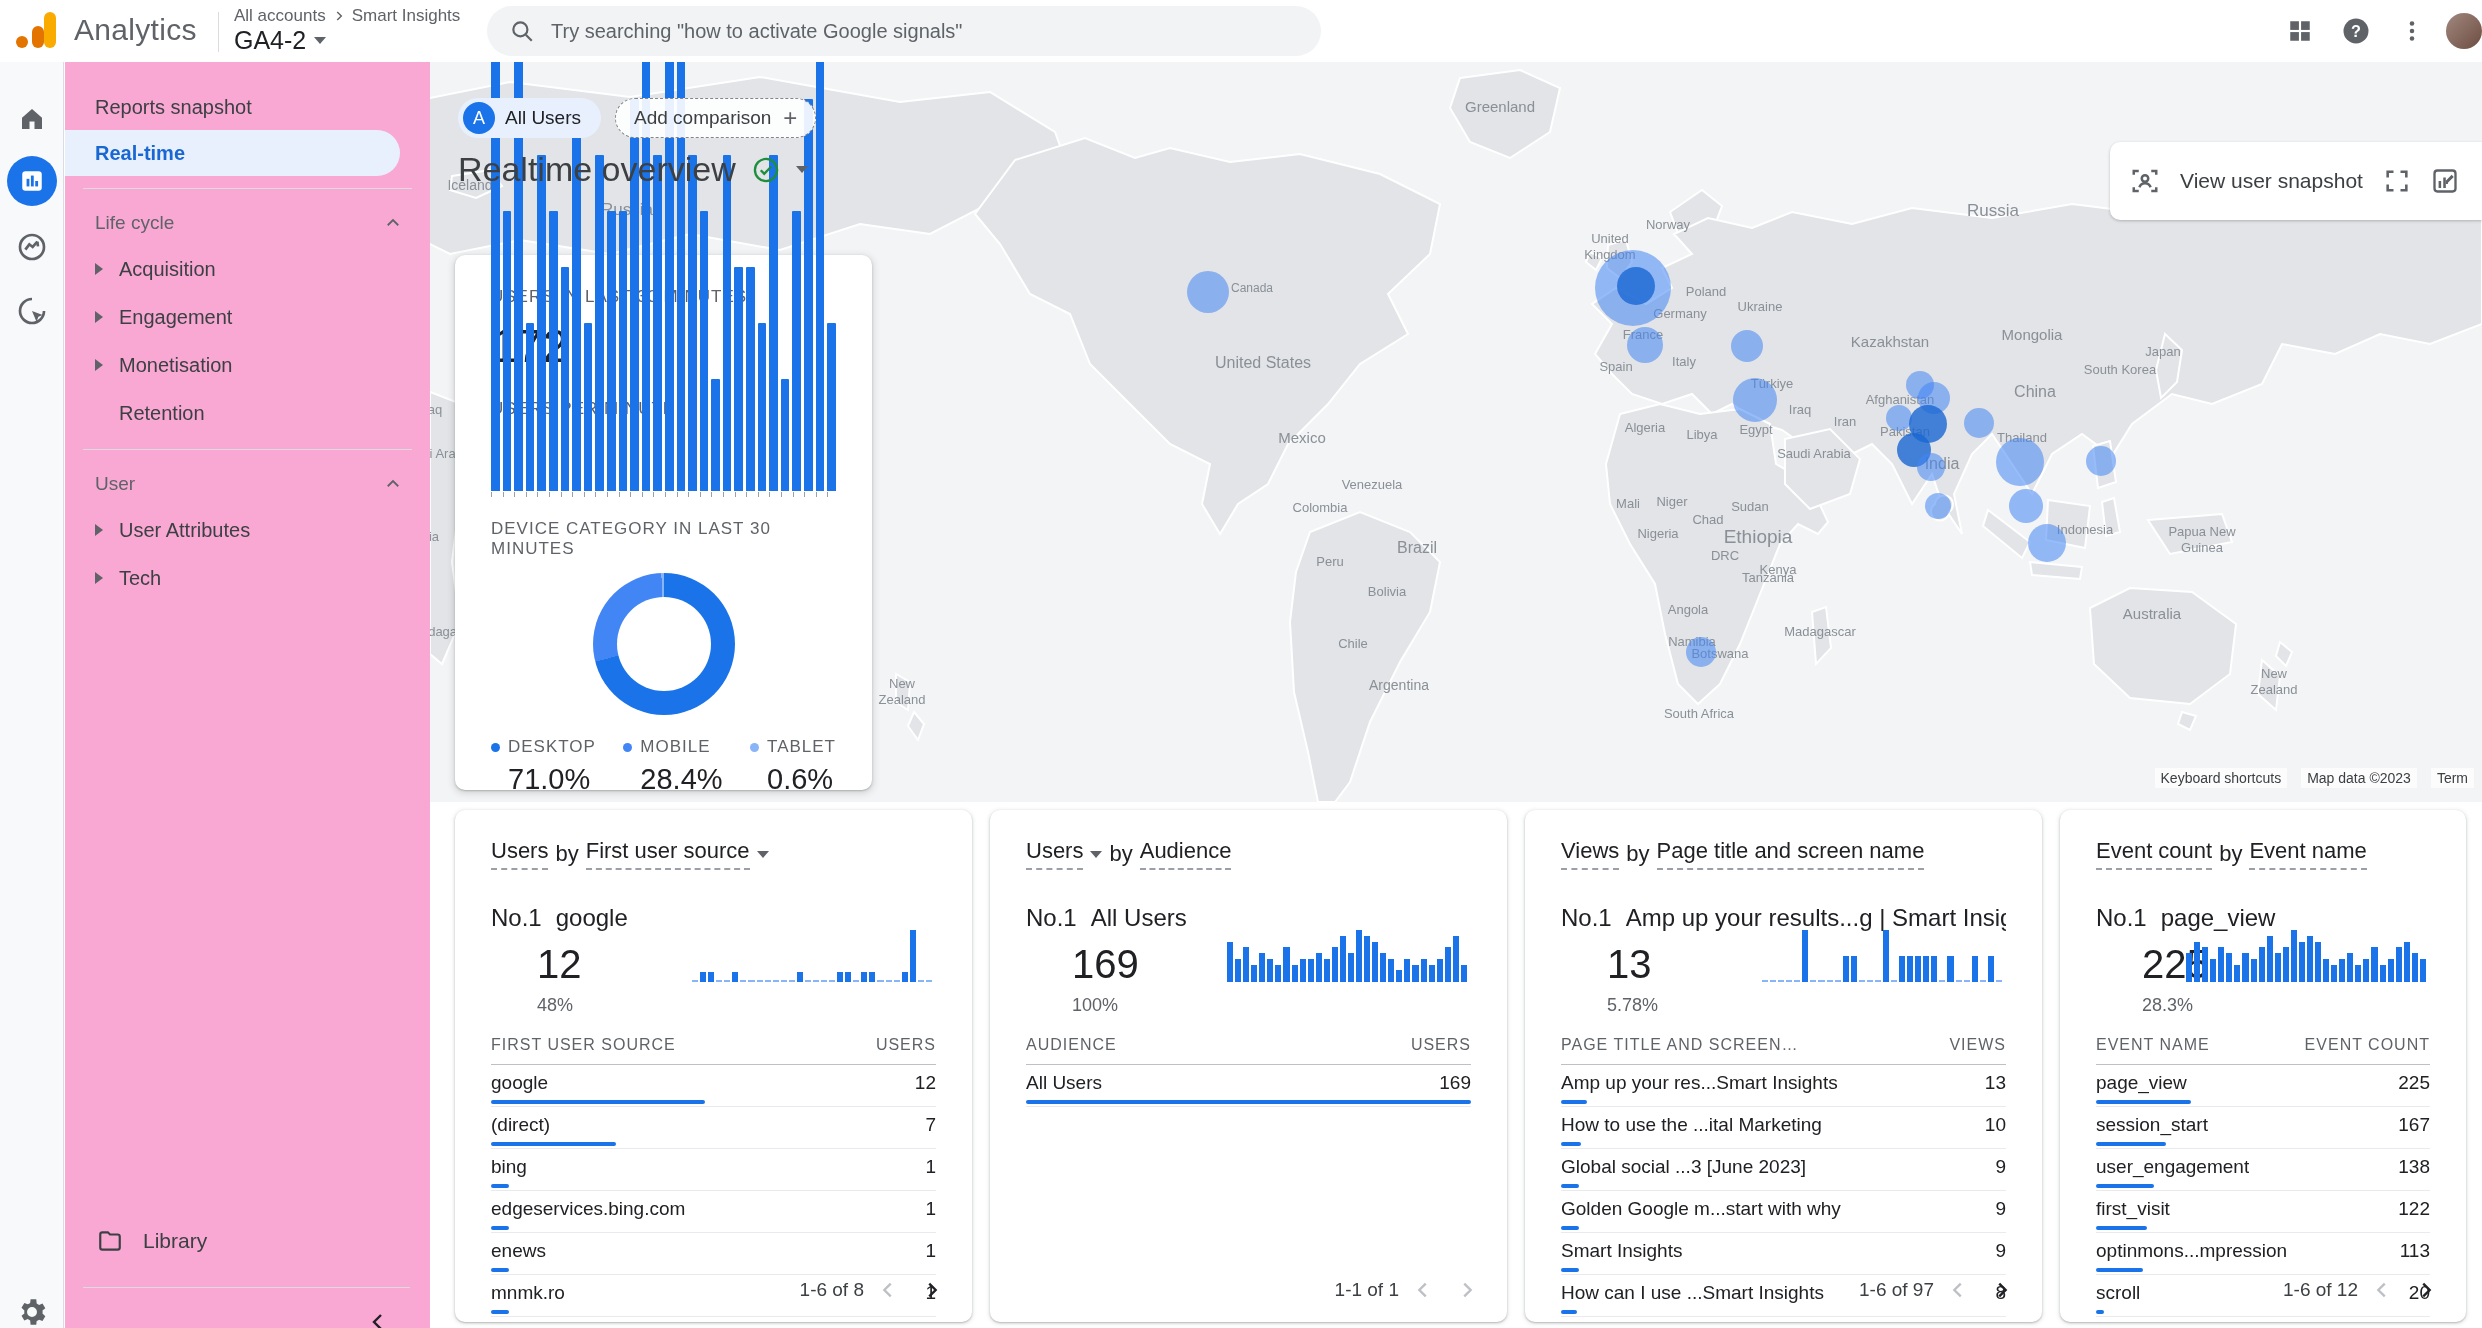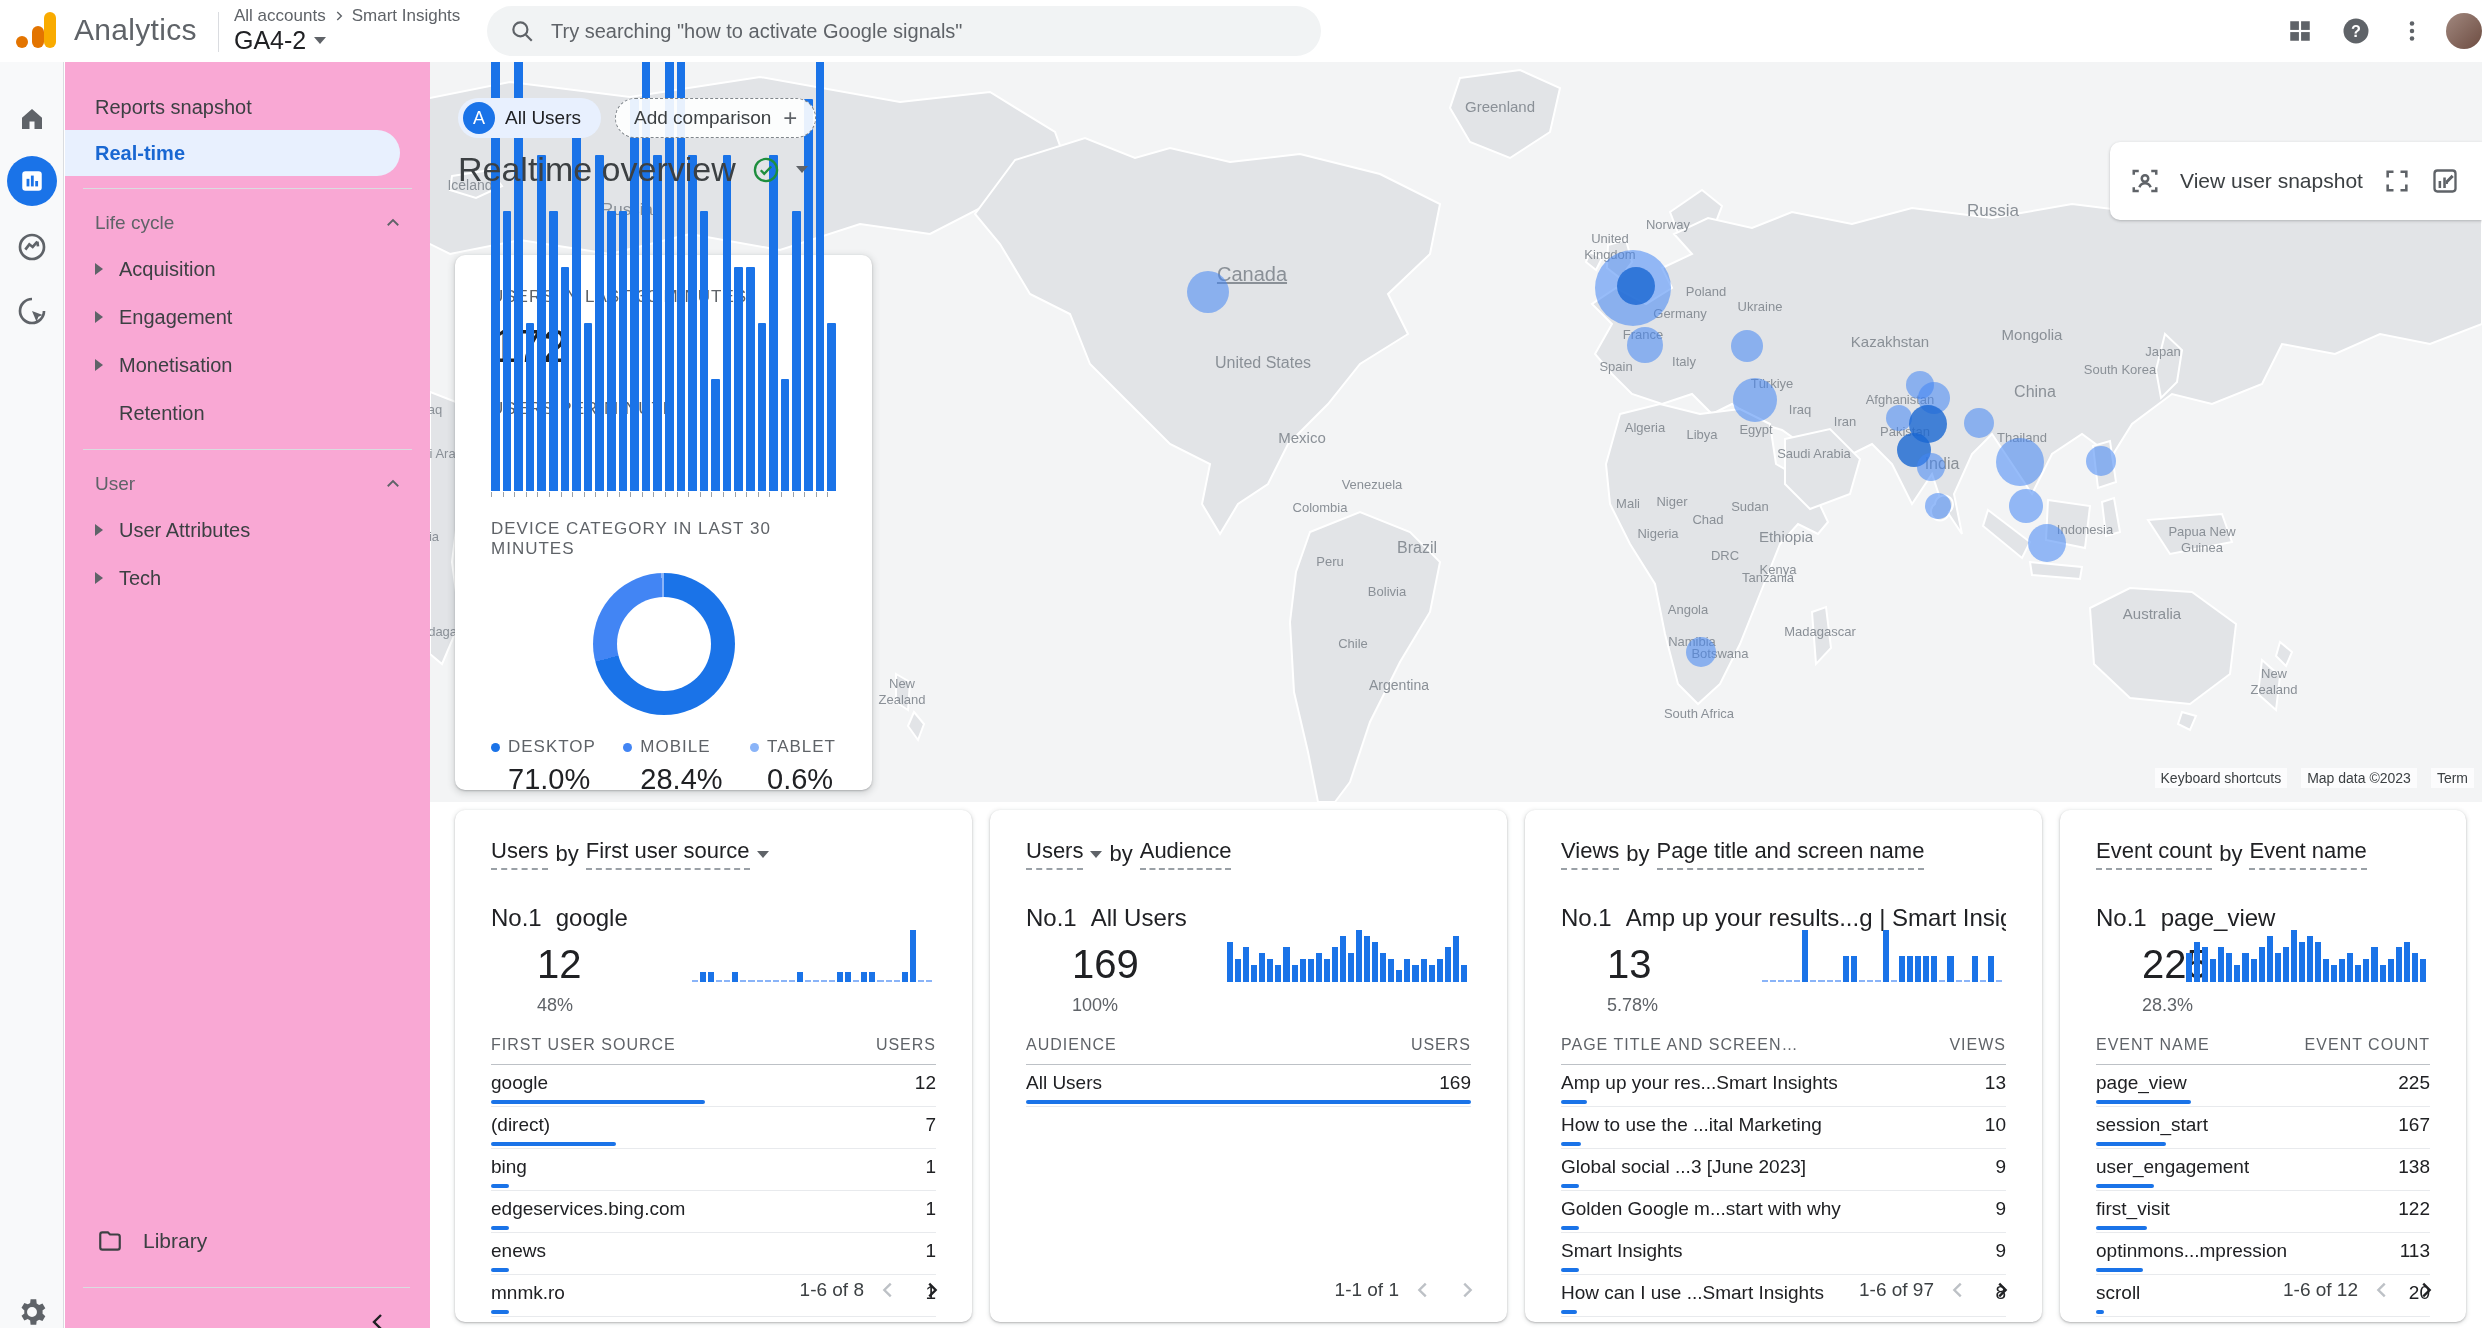--- a/index.html
+++ b/index.html
@@ -317,21 +317,21 @@
         </g>
       </svg>
       <div>
 
           <span class="map-label" style="left: 40px; top: 123px; font-size: 14px;">Iceland</span>
 
           <span class="map-label" style="left: 197px; top: 148px; font-size: 17px;">Russia</span>
 
           <span class="map-label" style="left: 1070px; top: 45px; font-size: 15px;">Greenland</span>
 
-          <span class="map-label" style="left: 822px; top: 212px; font-size: 20px; text-decoration: underline;">Canada</span>
+          <span class="map-label" style="left: 822px; top: 226px; font-size: 12px;">Canada</span>
 
           <span class="map-label" style="left: 833px; top: 301px; font-size: 16px;">United States</span>
 
           <span class="map-label" style="left: 828px; top: 376px; font-size: 15px; margin-left: 44px;">Mexico</span>
 
           <span class="map-label" style="left: 942px; top: 423px; font-size: 13px;">Venezuela</span>
 
           <span class="map-label" style="left: 890px; top: 446px; font-size: 13px;">Colombia</span>
 
           <span class="map-label" style="left: 987px; top: 486px; font-size: 16px;">Brazil</span>
@@ -399,21 +399,21 @@
           <span class="map-label" style="left: 1198px; top: 442px; font-size: 13px;">Mali</span>
 
           <span class="map-label" style="left: 1242px; top: 440px; font-size: 13px;">Niger</span>
 
           <span class="map-label" style="left: 1278px; top: 458px; font-size: 13px;">Chad</span>
 
           <span class="map-label" style="left: 1320px; top: 445px; font-size: 13px;">Sudan</span>
 
           <span class="map-label" style="left: 1228px; top: 472px; font-size: 13px;">Nigeria</span>
 
-          <span class="map-label" style="left: 1356px; top: 475px; font-size: 15px;">Ethiopia</span>
+          <span class="map-label" style="left: 1328px; top: 475px; font-size: 19px;">Ethiopia</span>
 
           <span class="map-label" style="left: 1348px; top: 508px; font-size: 13px;">Kenya</span>
 
           <span class="map-label" style="left: 1295px; top: 494px; font-size: 13px;">DRC</span>
 
           <span class="map-label" style="left: 1338px; top: 516px; font-size: 13px;">Tanzania</span>
 
           <span class="map-label" style="left: 1258px; top: 548px; font-size: 13px;">Angola</span>
 
           <span class="map-label" style="left: 1262px; top: 580px; font-size: 13px;">Namibia</span>

